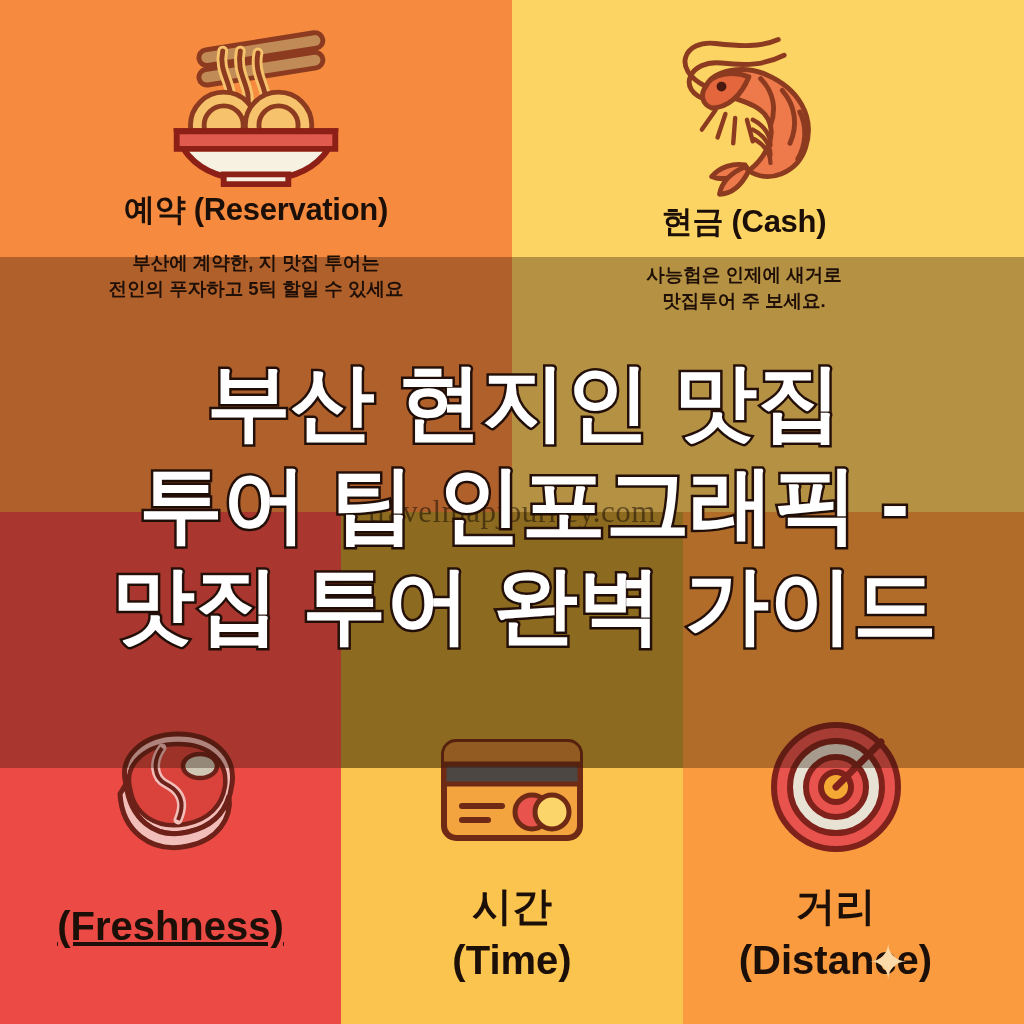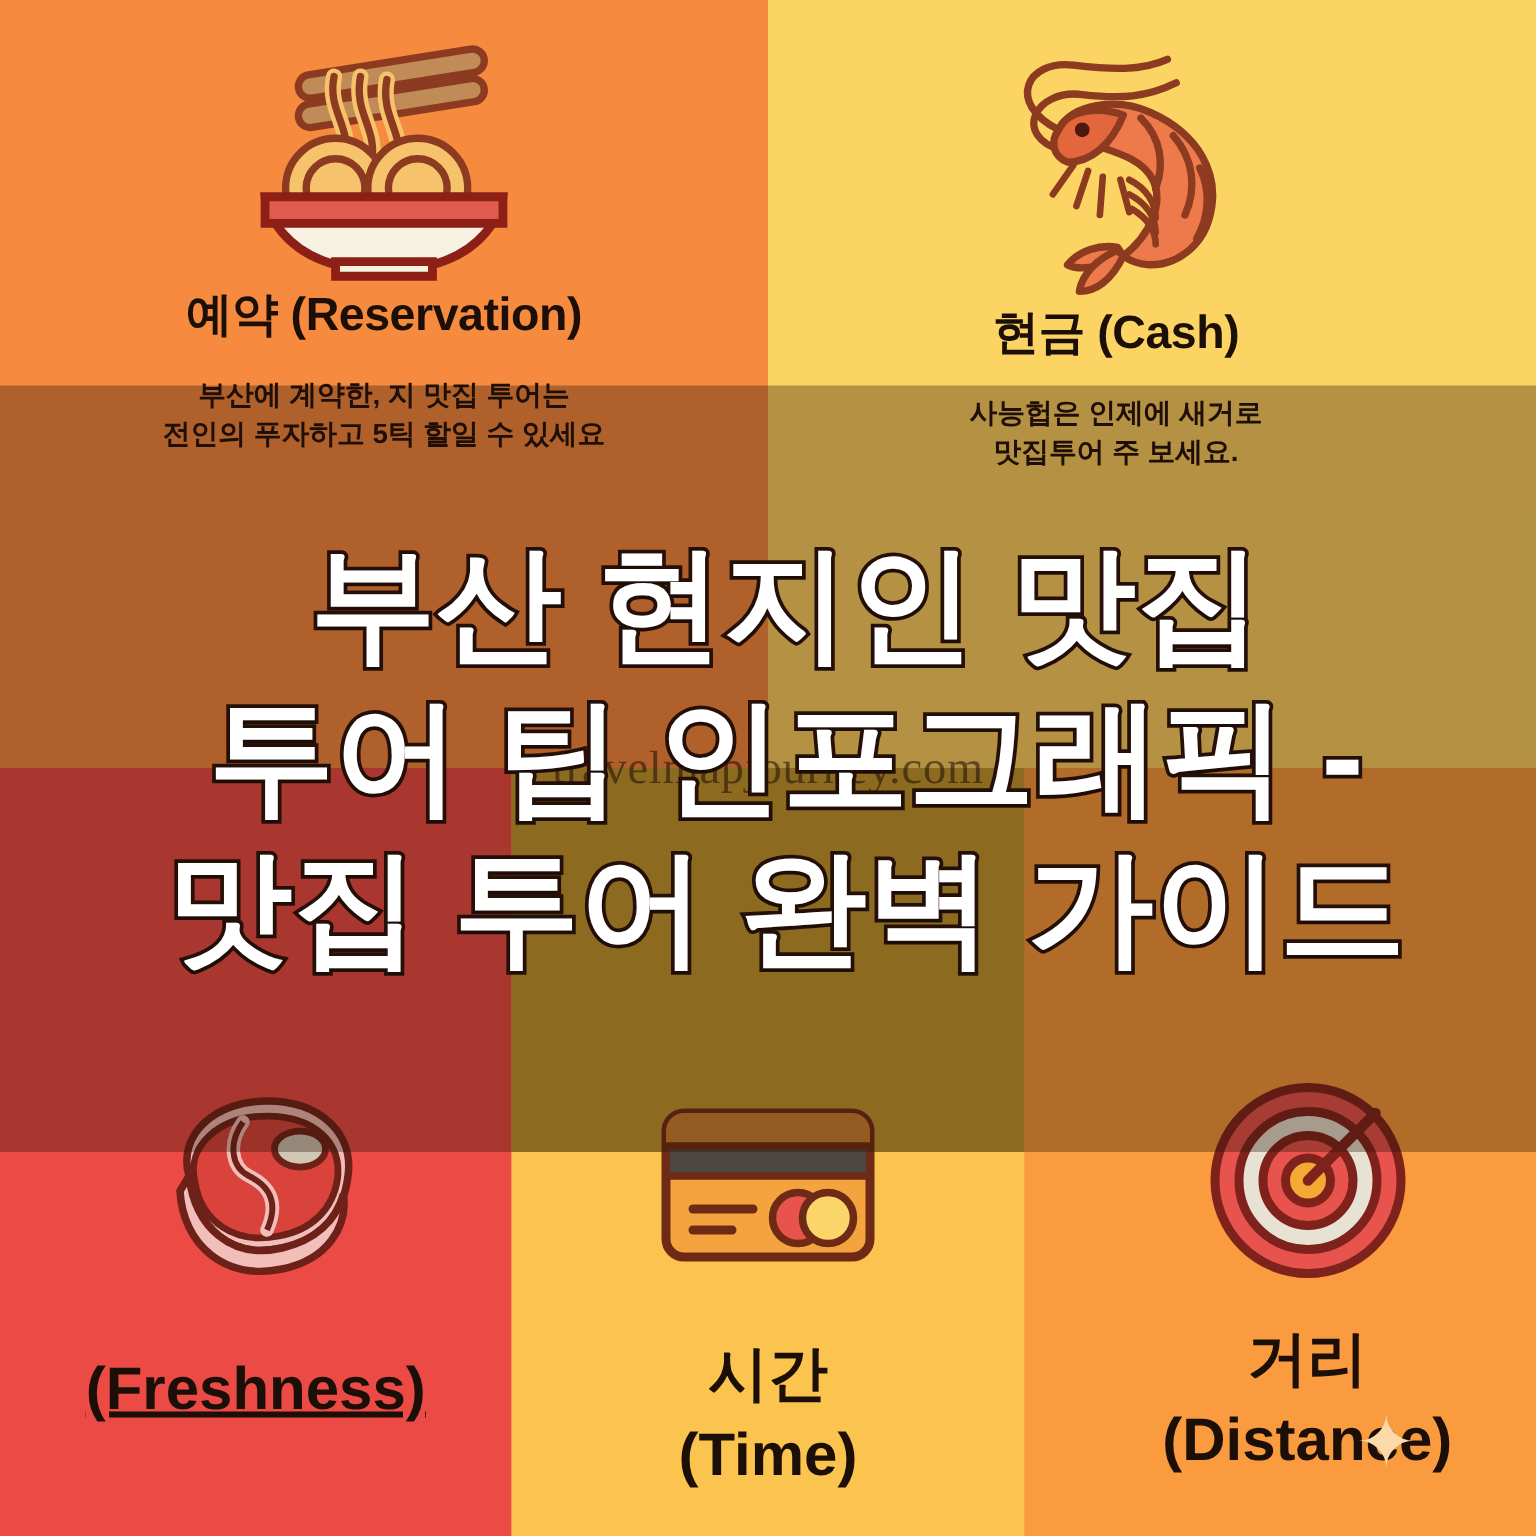--- a/index.html
+++ b/index.html
@@ -217,27 +217,27 @@
         <path d="M4 16 a12 12 0 0 1 12 -12 h112 a12 12 0 0 1 12 12 v10 H4 Z" fill="#C98130"></path>
         <rect x="4" y="26" width="136" height="20" fill="#4C4742" stroke="#6E2A14" stroke-width="5"></rect>
         <g stroke="#6E2A14" stroke-width="6" stroke-linecap="round">
           <line x1="22" y1="68" x2="62" y2="68"></line>
           <line x1="22" y1="82" x2="48" y2="82"></line>
         </g>
         <circle cx="92" cy="74" r="17" fill="#E8534D" stroke="#6E2A14" stroke-width="5"></circle>
         <circle cx="112" cy="74" r="17" fill="#FBD46A" stroke="#6E2A14" stroke-width="5"></circle>
       </svg>
     </div>
-    <div style="margin-top:36px;text-align:center;">
+    <div style="margin-top:26px;text-align:center;">
       <div class="cell-title bot-title">시간</div>
       <div class="cell-title bot-sub" style="margin-top:8px;">(Time)</div>
     </div>
   </div>
 
-  <div class="tile" style="left:683px;top:716px;width:305px;padding-left:36px;">
+  <div class="tile" style="left:683px;top:716px;width:305px;">
     <div class="icon-wrap" style="height:141px;">
       <svg width="134" height="134" viewBox="0 0 134 134">
         <circle cx="67" cy="67" r="62" fill="#E8534D" stroke="#7E221B" stroke-width="6"></circle>
         <circle cx="67" cy="67" r="46" fill="#E8E2D4" stroke="#7E221B" stroke-width="6"></circle>
         <circle cx="67" cy="67" r="30" fill="#E8534D" stroke="#7E221B" stroke-width="6"></circle>
         <circle cx="67" cy="67" r="15" fill="#F5A833" stroke="#7E221B" stroke-width="6"></circle>
         <path d="M67 67 L112 22" stroke="#7E221B" stroke-width="7" stroke-linecap="round"></path>
       </svg>
     </div>
     <div style="margin-top:26px;text-align:center;position:relative;">

